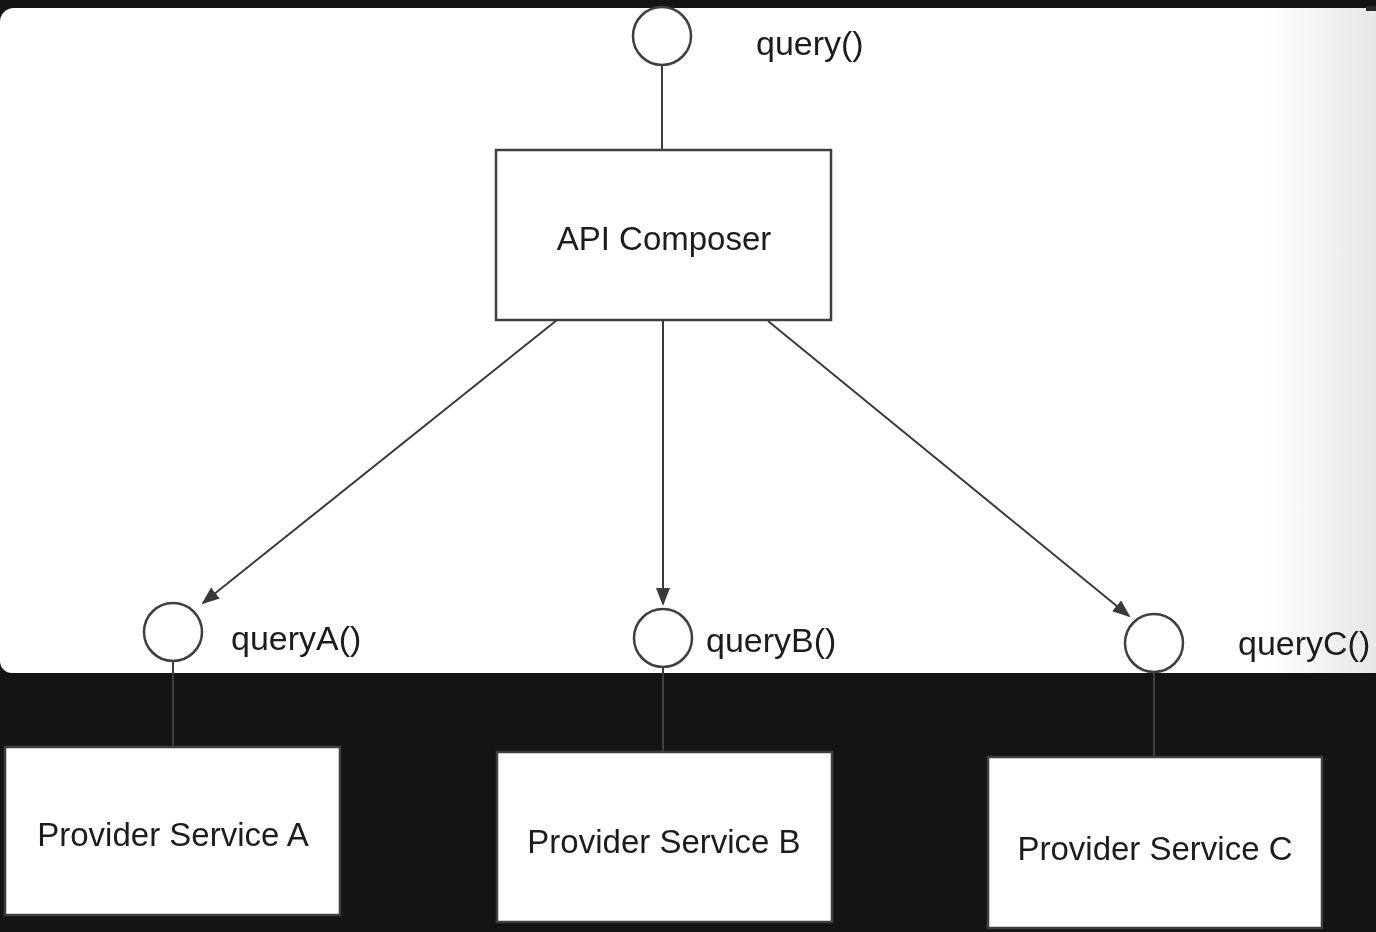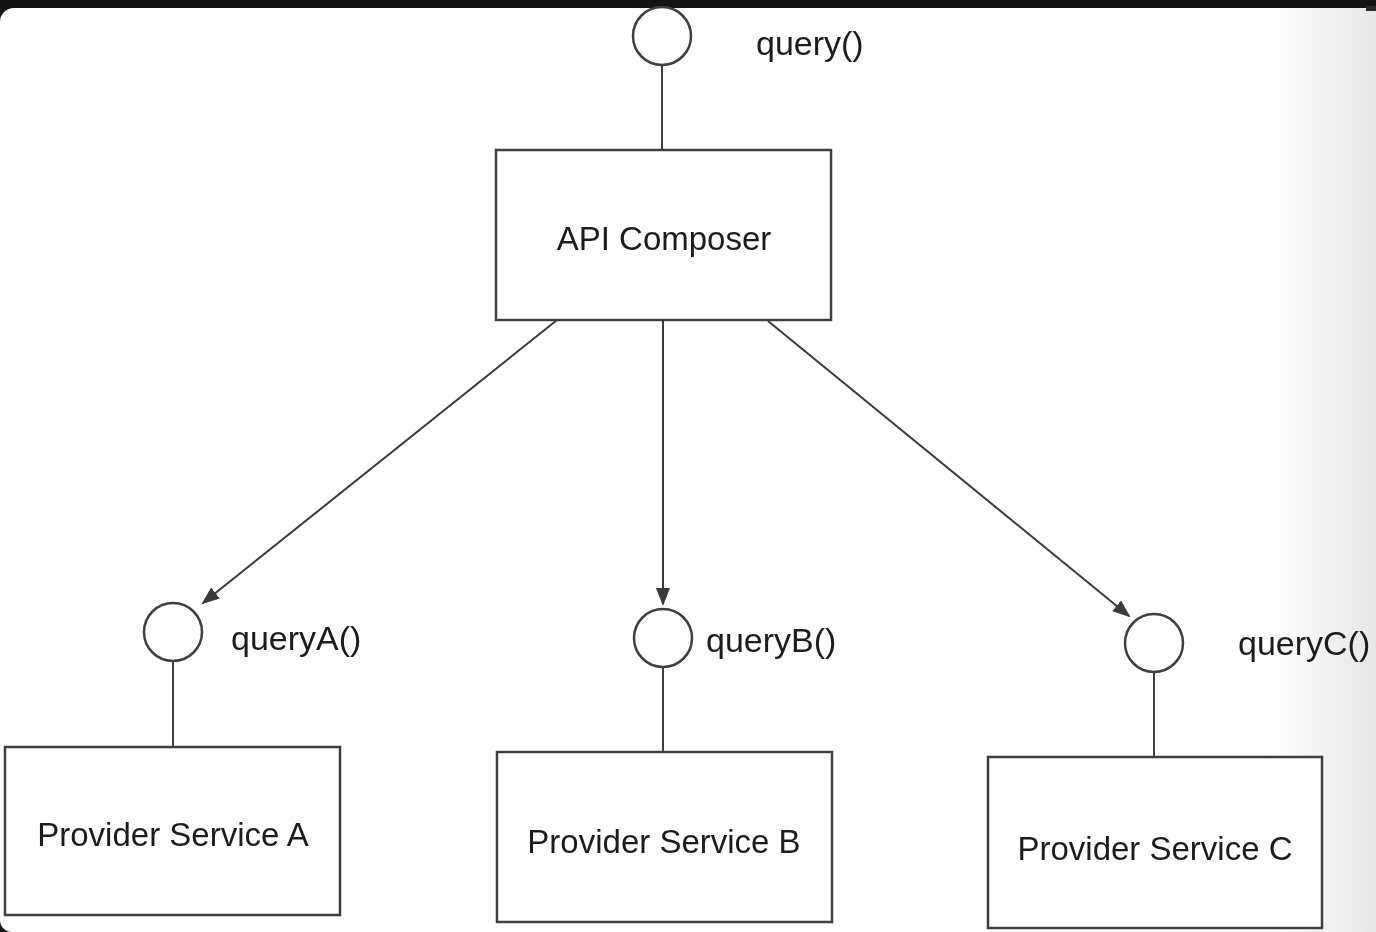--- a/index.html
+++ b/index.html
@@ -7,21 +7,21 @@
     padding: 0;
     width: 1376px;
     height: 932px;
     overflow: hidden;
     background: #141414;
     font-family: "Liberation Sans", sans-serif;
   }
   .stage {
     position: relative;
     width: 1376px;
-    height: 932px;
+    height: 673px;
   }
   .canvas-panel {
     position: absolute;
     left: 0;
     right: 0;
     top: 8px;
     bottom: 0;
     background: #ffffff;
     border-radius: 14px 4px 0 12px;
   }

